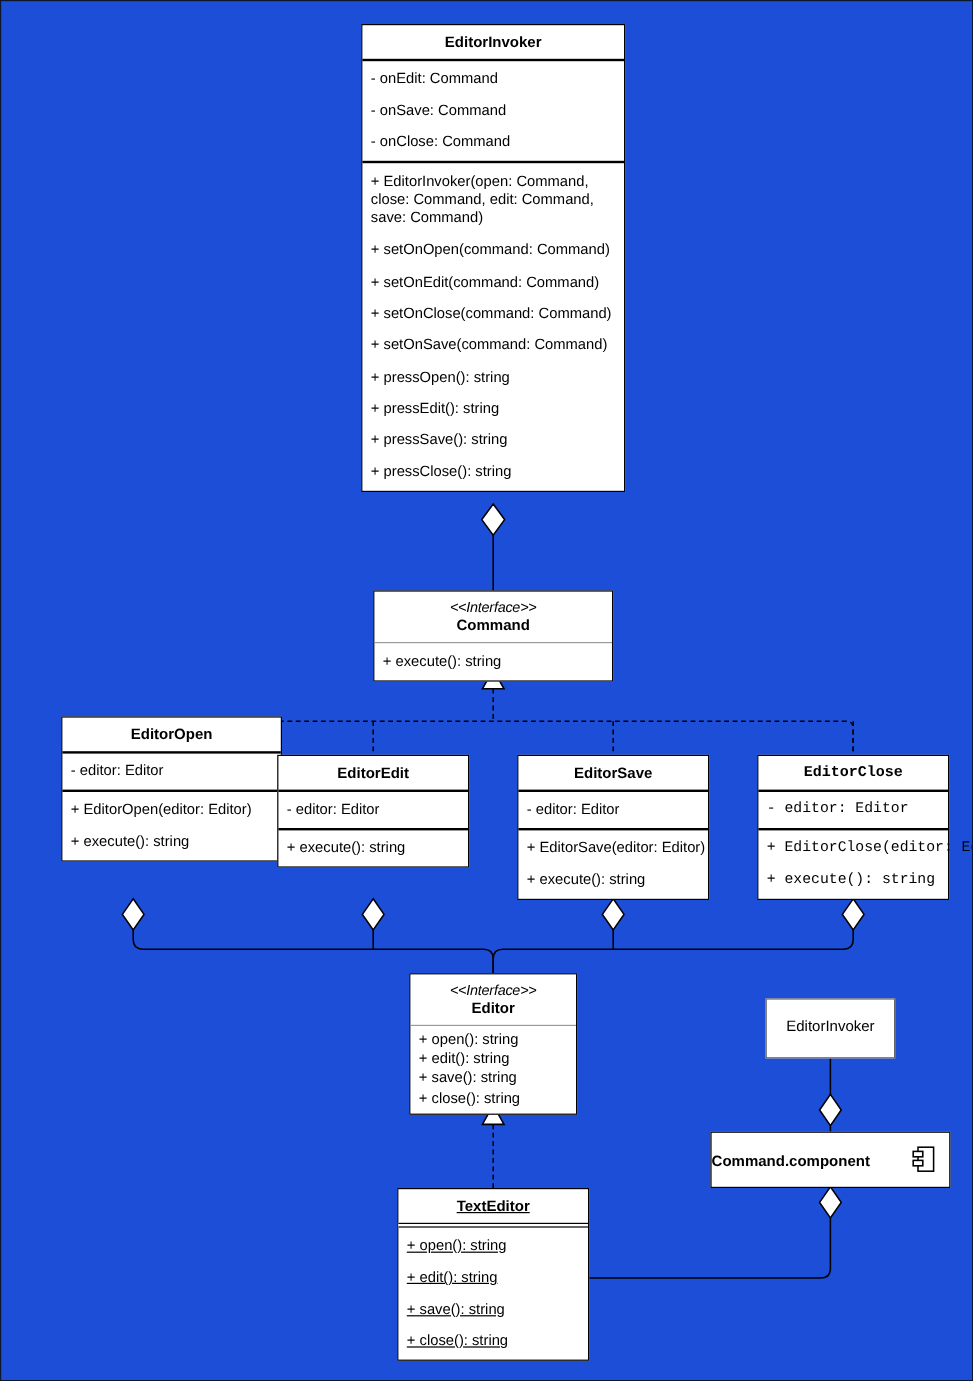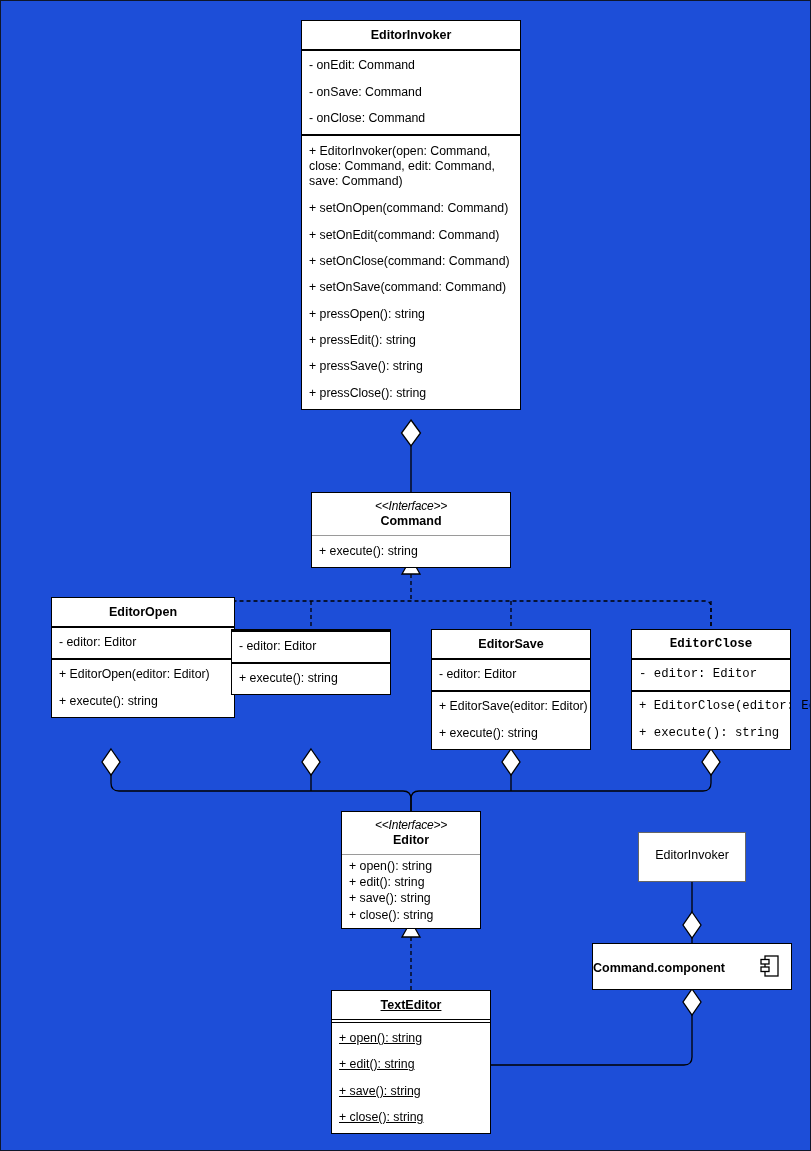--- a/index.html
+++ b/index.html
@@ -168,20 +168,21 @@
       <div class="row">- editor: Editor</div>
     </div>
     <div class="sep"></div>
     <div class="compart">
       <div class="row">+ EditorOpen(editor: Editor)</div>
       <div class="row">+ execute(): string</div>
     </div>
   </div>
 
   <div class="node" style="left:230px; top:628px; width:160px;">
+    <div class="hdr">EditorEdit</div>
     <div class="sep"></div>
     <div class="compart">
       <div class="row">- editor: Editor</div>
     </div>
     <div class="sep"></div>
     <div class="compart">
       <div class="row">+ execute(): string</div>
     </div>
   </div>
 

